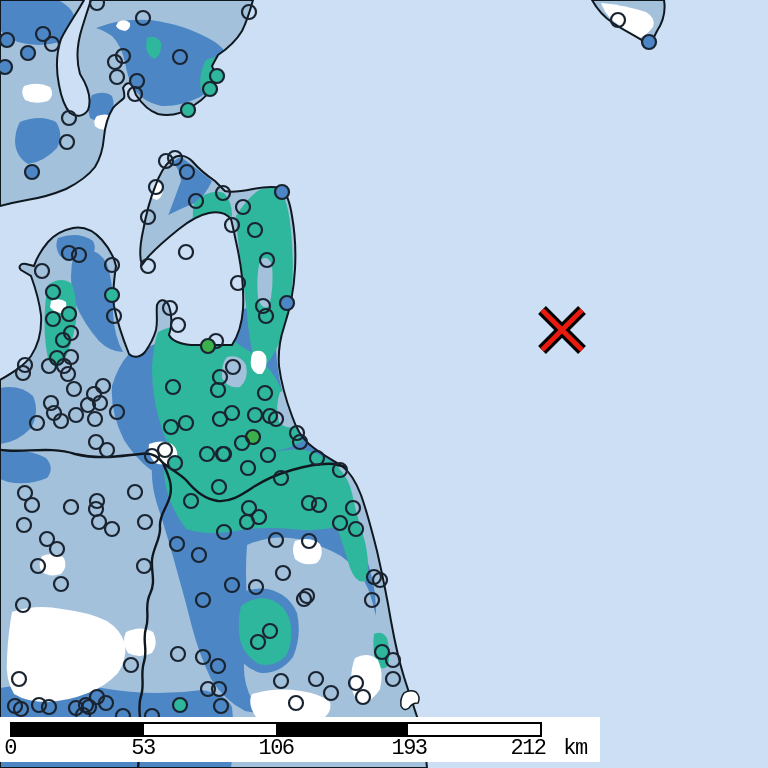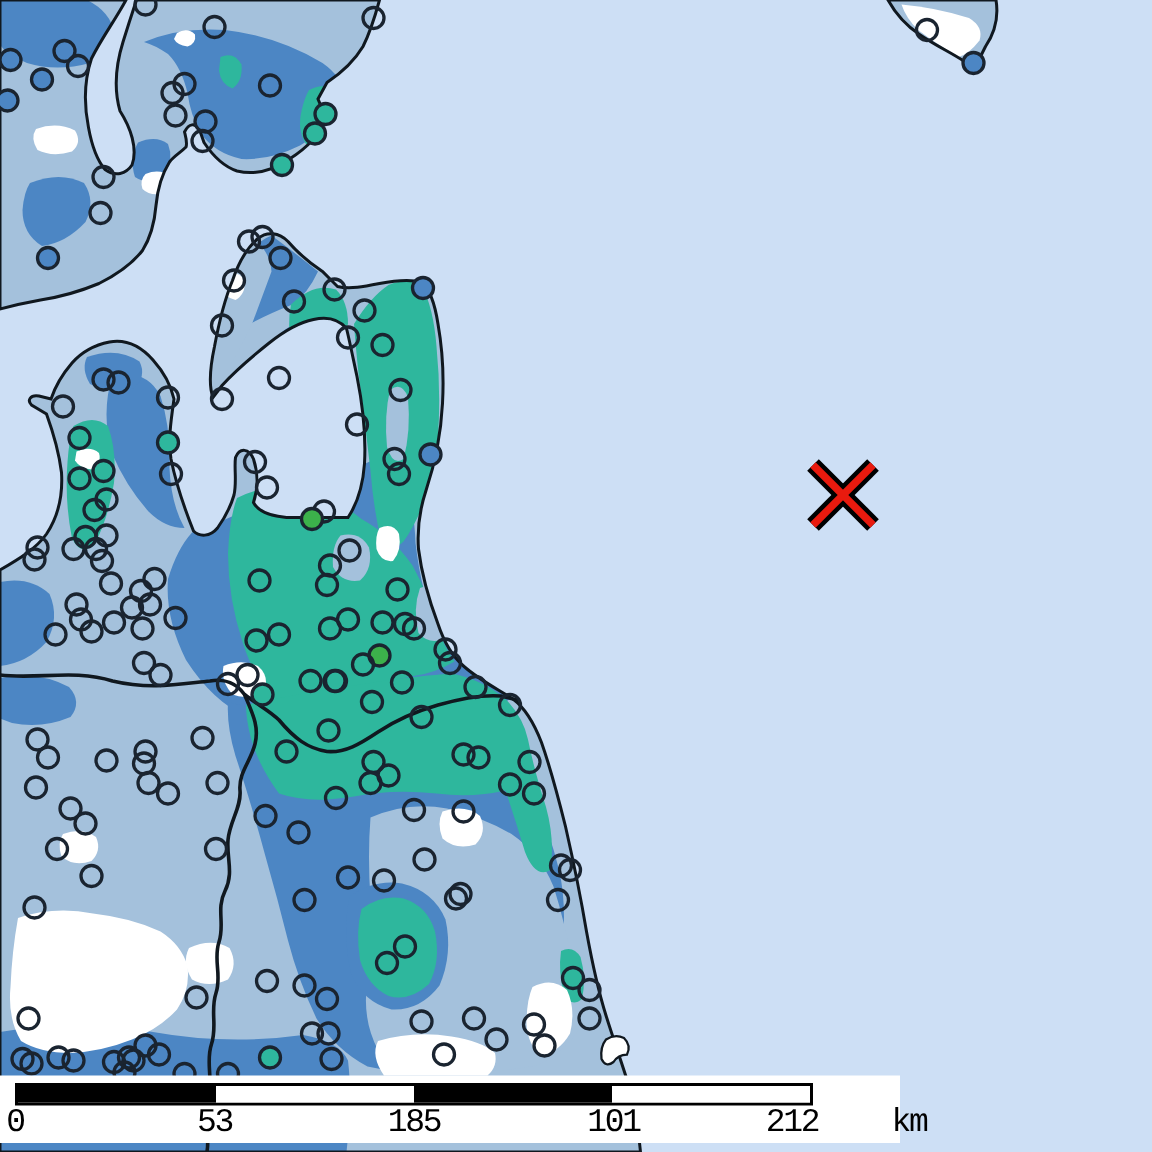--- a/index.html
+++ b/index.html
@@ -337,18 +337,18 @@
 
 <div class="scalebar">
   <div class="sb-bar">
     <div class="sb-seg dark"></div>
     <div class="sb-seg lite"></div>
     <div class="sb-seg dark"></div>
     <div class="sb-seg lite"></div>
   </div>
   <span class="sb-tick" style="left: 10px;">0</span>
   <span class="sb-tick" style="left: 143px; text-align: center;">53</span>
-  <span class="sb-tick" style="left: 276px;">185</span>
-  <span class="sb-tick" style="left: 409px;">101</span>
+  <span class="sb-tick" style="left: 276px;">106</span>
+  <span class="sb-tick" style="left: 409px;">193</span>
   <span class="sb-tick" style="left: 528px;">212</span>
-  <span class="sb-unit" style="left: 606px;">km</span>
+  <span class="sb-unit" style="left: 575px;">km</span>
 </div>
 </div>
 
 </body></html>

